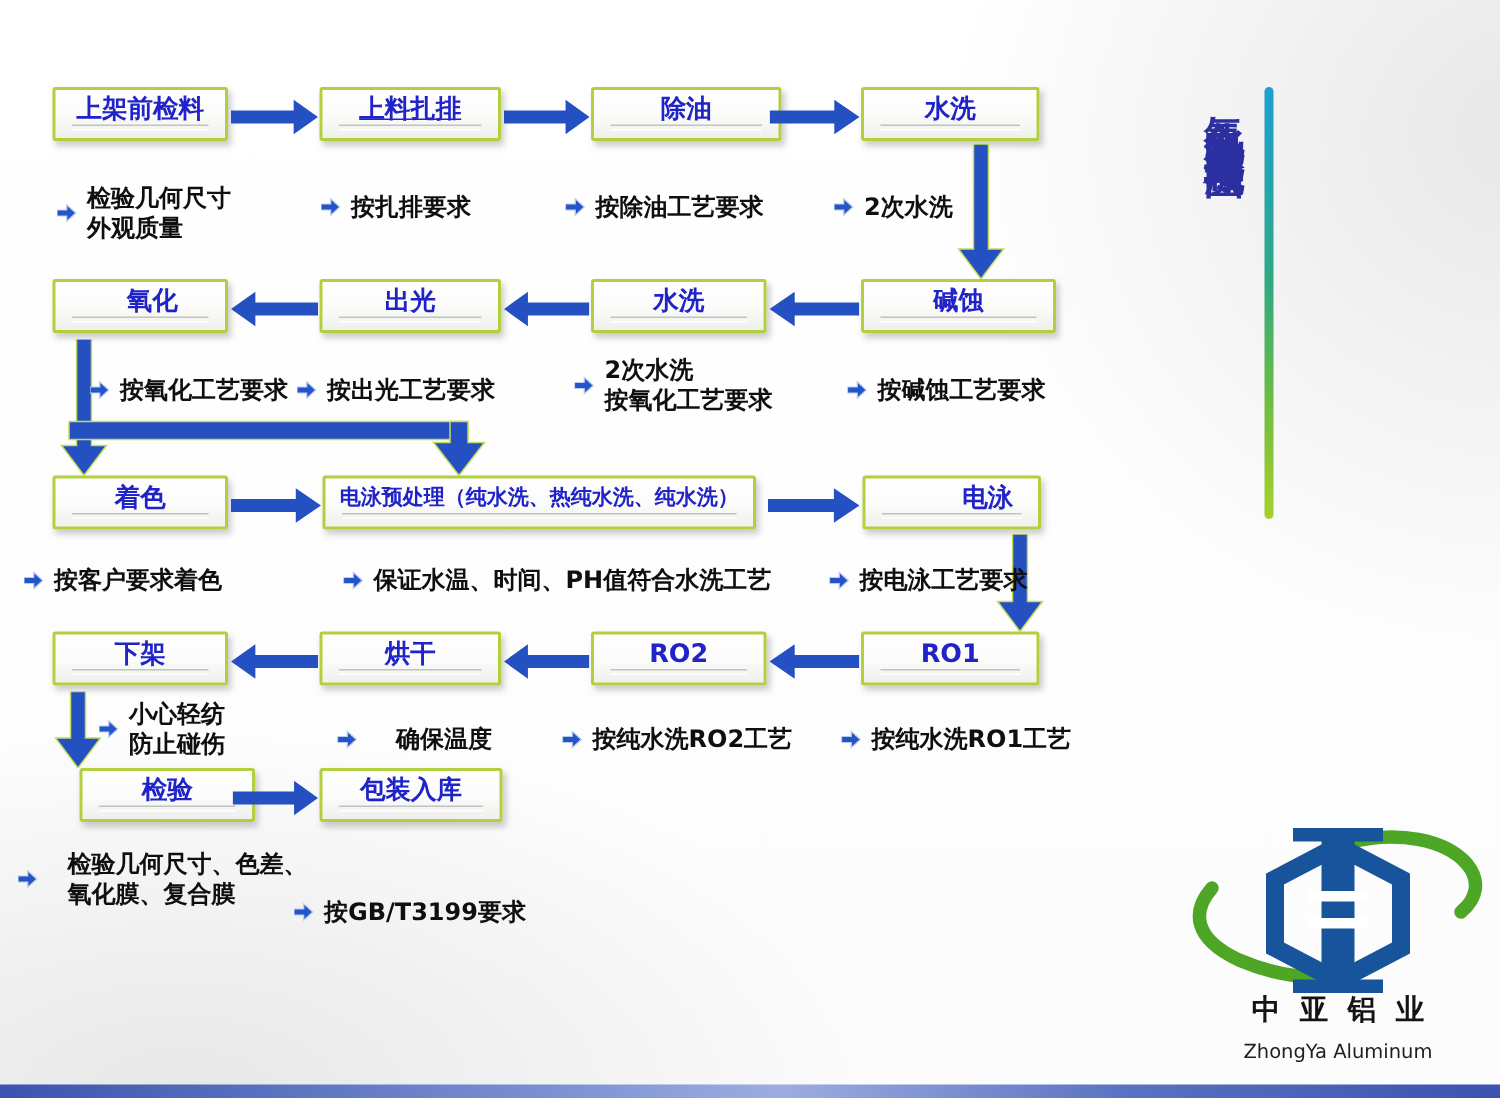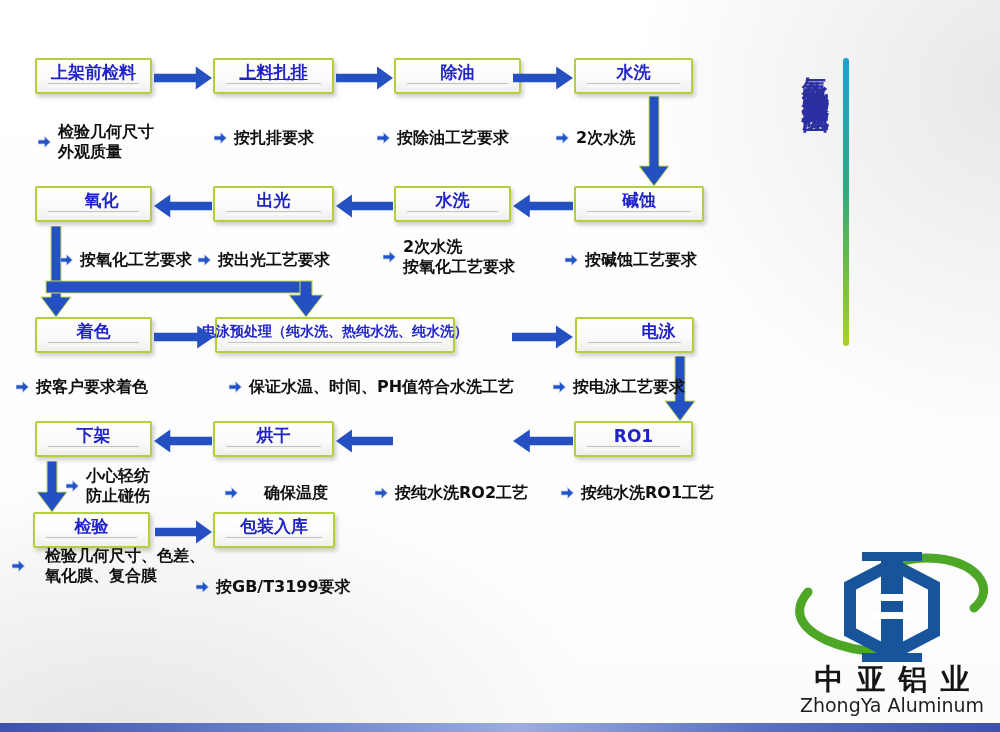--- a/index.html
+++ b/index.html
@@ -41,25 +41,25 @@
     position:absolute;left:794px;top:56px;height:316px;
     writing-mode:vertical-rl;text-orientation:upright;
     font-size:27px;font-weight:bold;color:#2b2fa0;letter-spacing:3px;line-height:1.6;
   }
   .gradbar{
     position:absolute;left:843px;top:58px;width:6px;height:288px;border-radius:3px;
     background:linear-gradient(180deg,#1e9fd4 0%,#2fa982 45%,#6cbc44 72%,#a8d02c 100%);
   }
   .logo-cn{
     position:absolute;left:788px;top:660px;width:208px;text-align:center;
-    font-size:29px;font-weight:800;color:#141414;letter-spacing:13px;text-indent:13px;white-space:nowrap;font-family:Liberation Serif, serif;
+    font-size:19px;font-weight:800;color:#141414;letter-spacing:13px;text-indent:13px;white-space:nowrap;font-family:Liberation Serif, serif;
   }
   .logo-en{
     position:absolute;left:788px;top:694px;width:208px;text-align:center;
-    font-size:19px;font-weight:500;color:#1e1e1e;white-space:nowrap;
+    font-size:13px;font-weight:500;color:#1e1e1e;white-space:nowrap;
   }
   .bottombar{
     position:absolute;left:0;bottom:0;width:1000px;height:9px;
     background:linear-gradient(90deg,#3b53ae 0%,#7d93d4 38%,#9dade0 52%,#5a72c2 75%,#3b53ae 100%);
   }
 </style>
 </head>
 <body>
 
 <div class="stage">
@@ -86,38 +86,41 @@
   <div class="pbox" style="left:394px;top:186px;width:117px;">
       <span>水洗</span>
     </div>
   <div class="pbox" style="left:574px;top:186px;width:130px;">
       <span>碱蚀</span>
     </div>
 
   <div class="pbox" style="left:35px;top:317px;width:117px;">
       <span>着色</span>
     </div>
-  <div class="pbox wide" style="left:215px;top:317px;width:240px;">
+  <div class="pbox wide" style="left:215px;top:317px;width:289px;">
       <span>电泳预处理（纯水洗、热纯水洗、纯水洗）</span>
     </div>
   <div class="pbox" style="left:575px;top:317px;width:119px;padding-left:48px;">
       <span>电泳</span>
     </div>
 
   <div class="pbox" style="left:35px;top:421px;width:117px;">
       <span>下架</span>
     </div>
   <div class="pbox" style="left:213px;top:421px;width:121px;">
       <span>烘干</span>
     </div>
+  <div class="pbox" style="left:394px;top:421px;width:117px;">
+      <span>RO2</span>
+    </div>
   <div class="pbox" style="left:574px;top:421px;width:119px;">
       <span>RO1</span>
     </div>
 
-  <div class="pbox" style="left:33px;top:512px;width:117px;">
+  <div class="pbox" style="left:53px;top:512px;width:117px;">
       <span>检验</span>
     </div>
   <div class="pbox" style="left:213px;top:512px;width:122px;">
       <span>包装入库</span>
     </div>
 
   <div class="arrow-h arrow-r" style="left:154px;top:66px;width:58px;"></div>
   <div class="arrow-h arrow-r" style="left:336px;top:66px;width:57px;"></div>
   <div class="arrow-h arrow-r" style="left:513px;top:66px;width:60px;"></div>
   <div class="arrow-h arrow-l" style="left:154px;top:194px;width:58px;"></div>
@@ -266,30 +269,30 @@
   </div>
   <div class="note" style="left:561px;top:483px;">
     <svg class="nmark" width="13" height="12">
         <polygon points="0,4 6.5,4 6.5,0.5 12.5,6 6.5,11.5 6.5,8 0,8" fill="#2553c8" stroke="#b9cdf0" stroke-width="0.8"></polygon>
       </svg>
     <div class="ntext">
         <span>按纯水洗RO1工艺</span>
       </div>
   </div>
 
-  <div class="note" style="left:12px;top:546px;gap:20px;">
+  <div class="note" style="left:12px;top:566px;gap:20px;">
     <svg class="nmark" width="13" height="12">
         <polygon points="0,4 6.5,4 6.5,0.5 12.5,6 6.5,11.5 6.5,8 0,8" fill="#2553c8" stroke="#b9cdf0" stroke-width="0.8"></polygon>
       </svg>
     <div class="ntext">
         <span>检验几何尺寸、色差、</span>
         <span>氧化膜、复合膜</span>
       </div>
   </div>
-  <div class="note" style="left:196px;top:577px;">
+  <div class="note" style="left:196px;top:598px;">
     <svg class="nmark" width="13" height="12">
         <polygon points="0,4 6.5,4 6.5,0.5 12.5,6 6.5,11.5 6.5,8 0,8" fill="#2553c8" stroke="#b9cdf0" stroke-width="0.8"></polygon>
       </svg>
     <div class="ntext">
         <span>按GB/T3199要求</span>
       </div>
   </div>
 
   <div class="vtitle">氧化电泳着色加工流程图</div>
   <div class="gradbar"></div>

